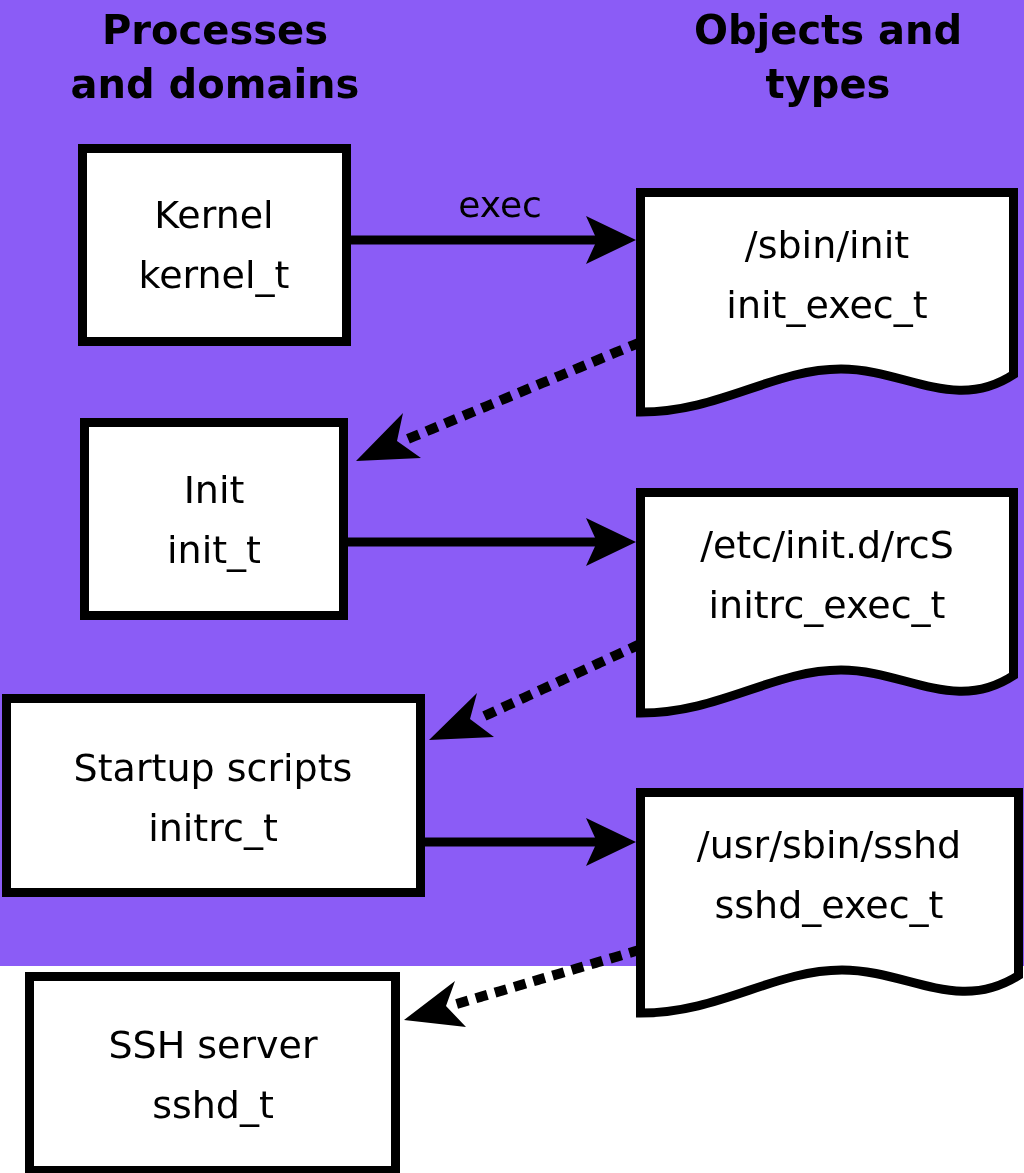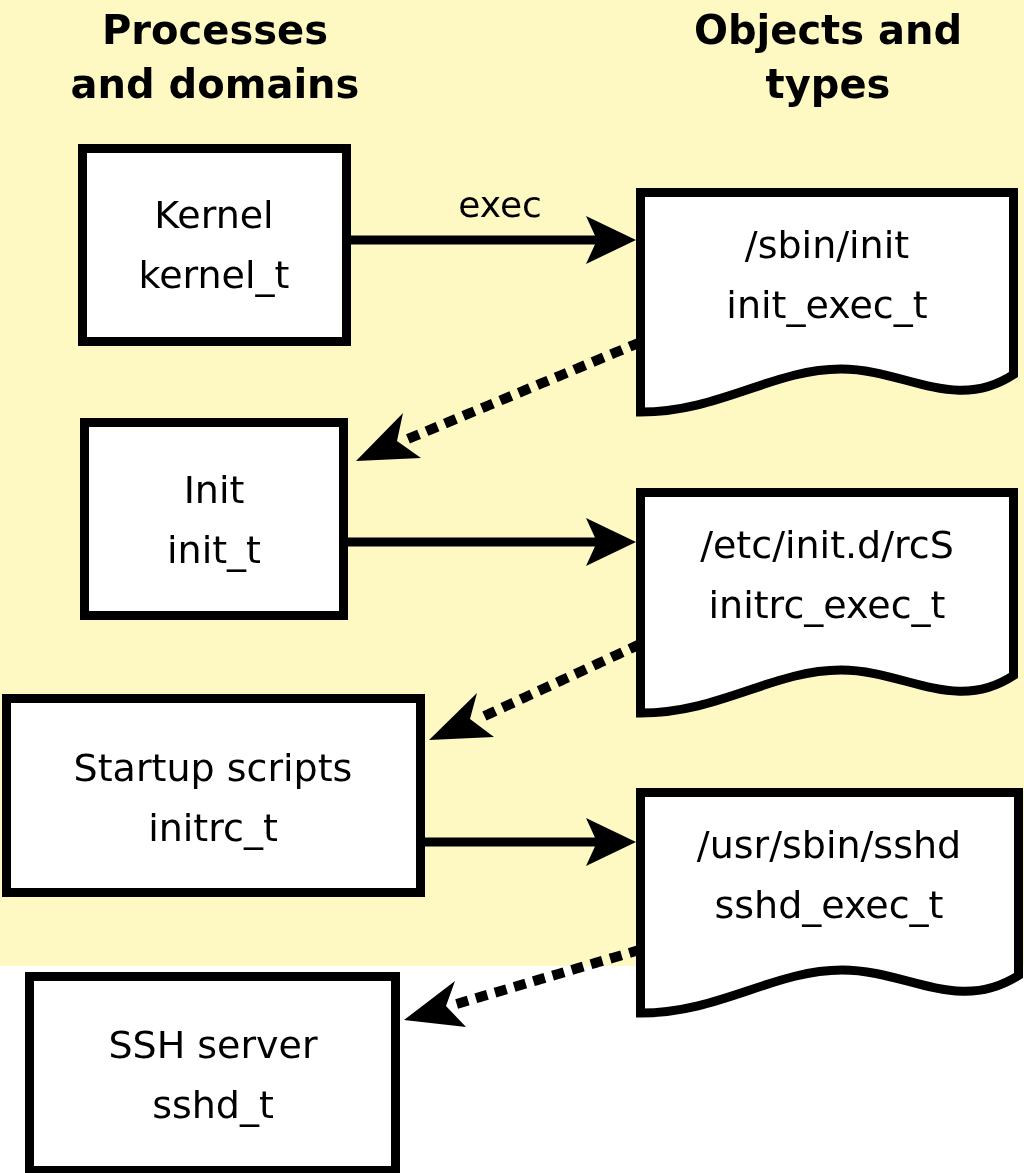--- a/index.html
+++ b/index.html
@@ -10,21 +10,21 @@
   body {
     width: 1024px;
     height: 1173px;
     font-family: "DejaVu Sans", sans-serif;
     overflow: hidden;
   }
   #diagram-root {
     position: relative;
     width: 1024px;
     height: 966px;
-    background: #fef9c3;
+    background: #8b5cf6;
   }
   svg.diagram-svg {
     position: absolute;
     top: 0;
     left: 0;
     width: 1024px;
     height: 1173px;
     display: block;
   }
   text {

